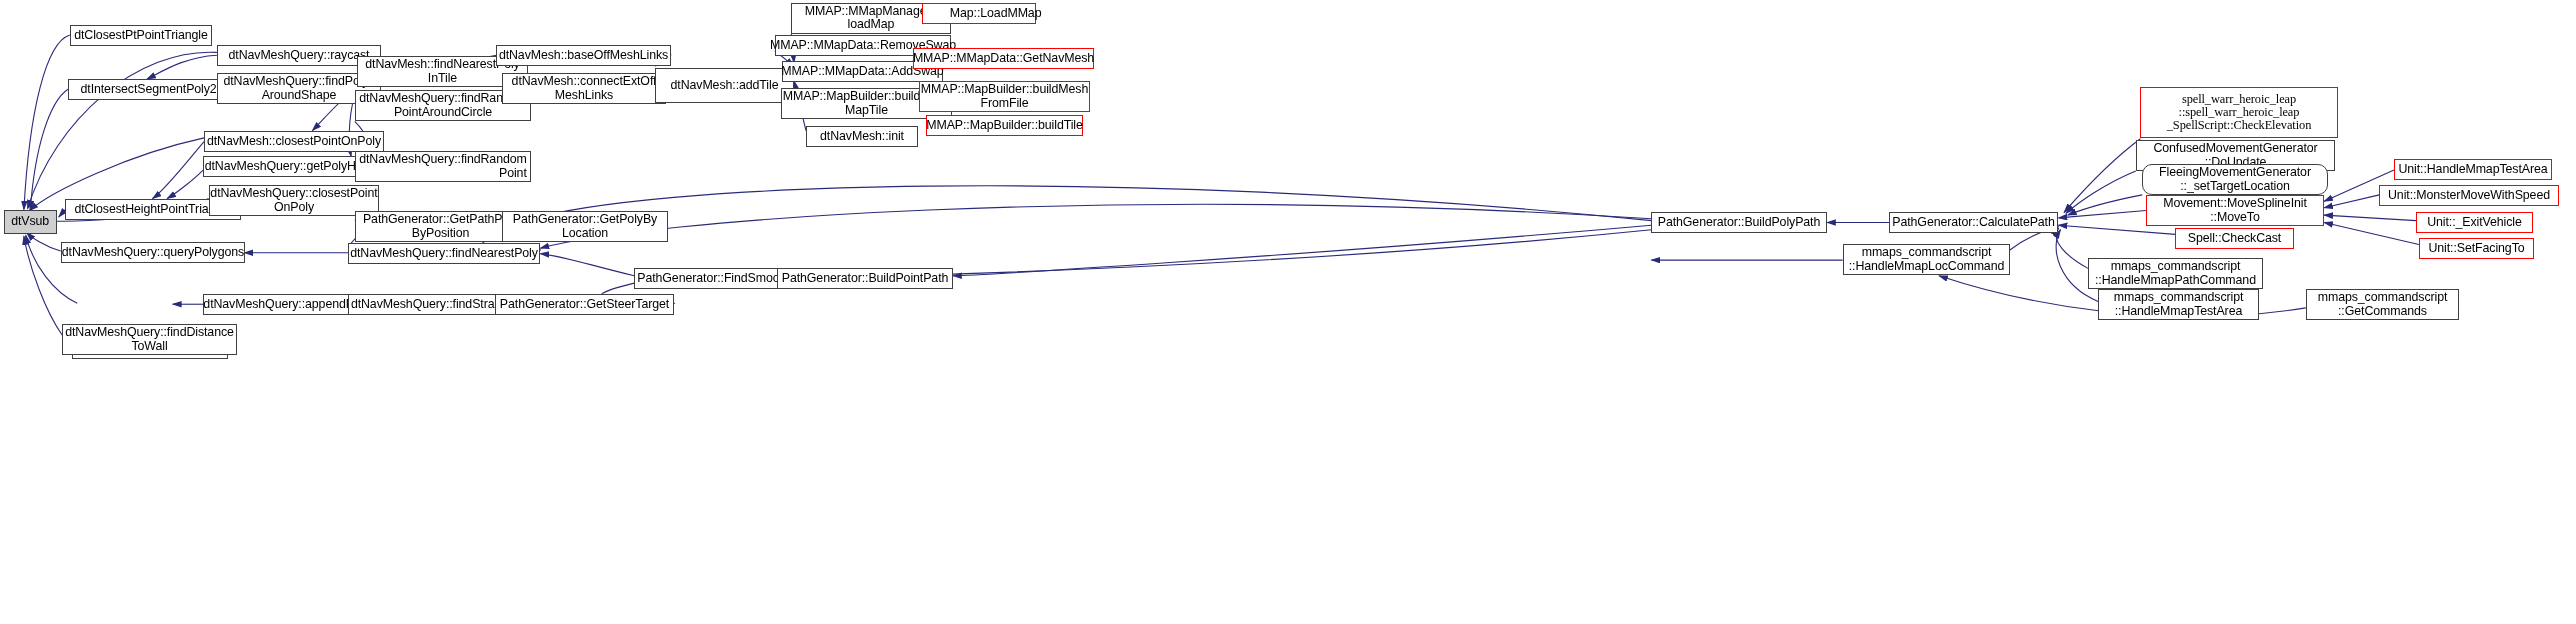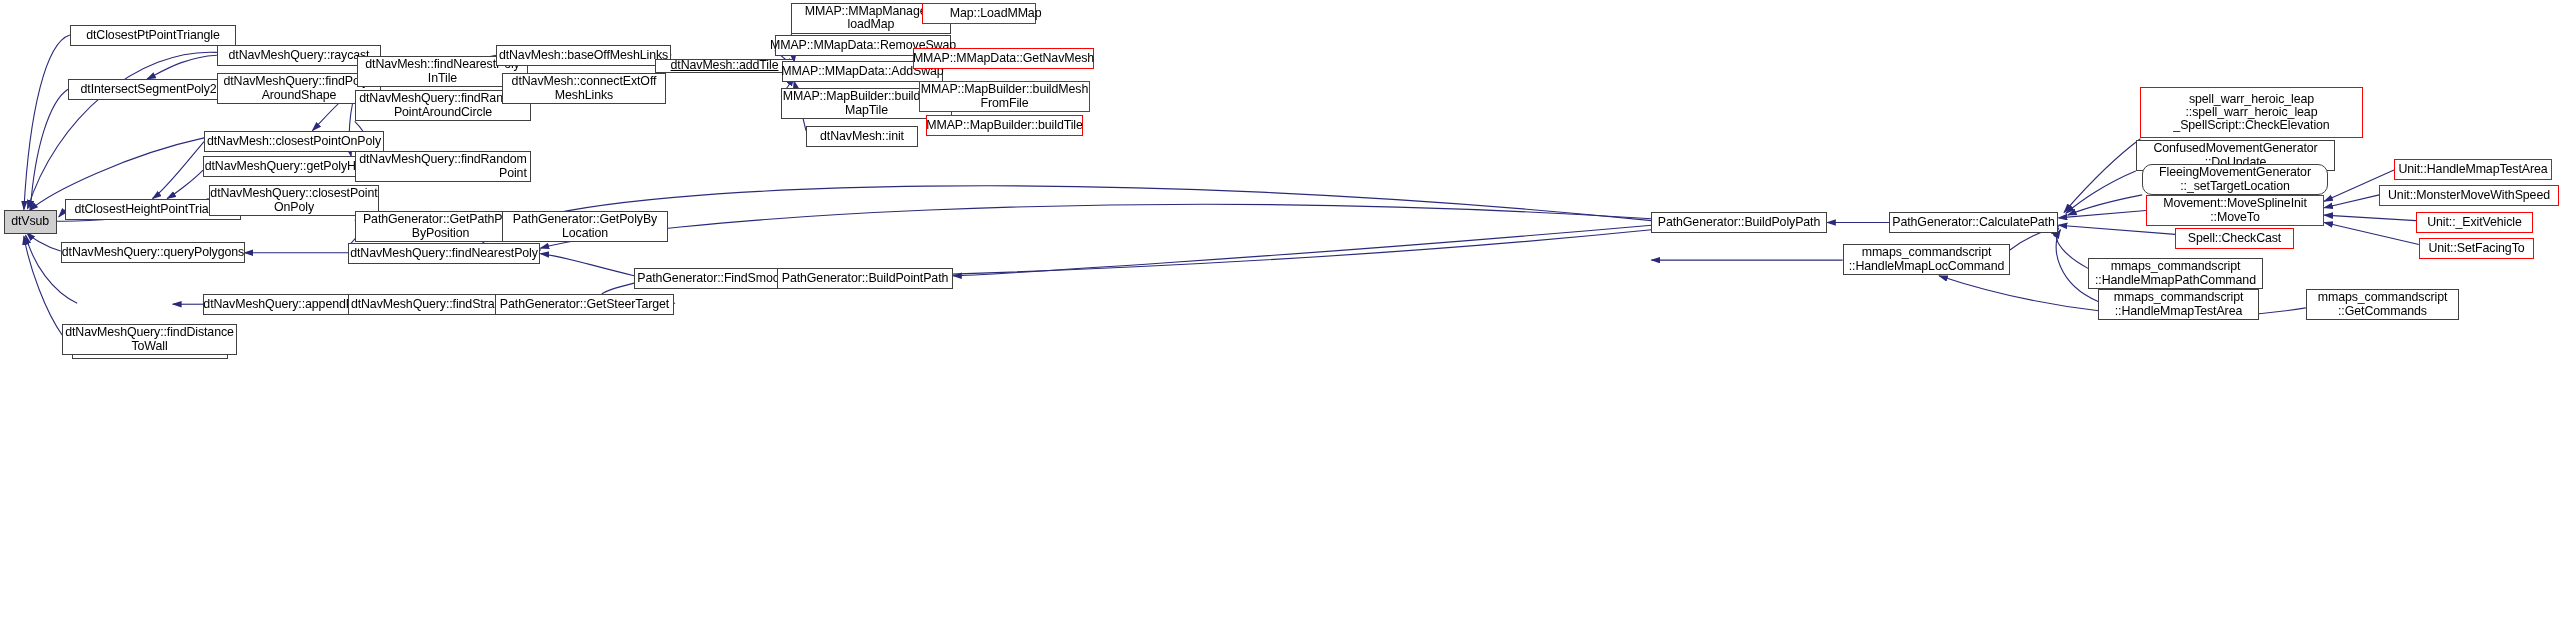--- a/index.html
+++ b/index.html
@@ -118,21 +118,21 @@
         <path d="M2335,229 L2240,237" fill="none" stroke="#2a2a7a" stroke-width="1.2" marker-end="url(#arrow)"></path>
         <path d="M2367,255 L2240,245" fill="none" stroke="#2a2a7a" stroke-width="1.2" marker-end="url(#arrow)"></path>
         <path d="M2605,185 L2529,219" fill="none" stroke="#2a2a7a" stroke-width="1.2" marker-end="url(#arrow)"></path>
         <path d="M2589,212 L2529,226" fill="none" stroke="#2a2a7a" stroke-width="1.2" marker-end="url(#arrow)"></path>
         <path d="M2629,240 L2529,234" fill="none" stroke="#2a2a7a" stroke-width="1.2" marker-end="url(#arrow)"></path>
         <path d="M2632,266 L2529,242" fill="none" stroke="#2a2a7a" stroke-width="1.2" marker-end="url(#arrow)"></path>
       </g>
   </svg>
   <div id="nodes">
       <div class="node root" style="left: 3.7px; top: 210px; width: 53px; height: 24px;">dtVsub</div>
-      <div class="node" style="left: 70px; top: 25px; width: 166px; height: 21px;">dtClosestPtPointTriangle</div>
+      <div class="node" style="left: 70px; top: 25px; width: 142px; height: 21px;">dtClosestPtPointTriangle</div>
       <div class="node" style="left: 68px; top: 79px; width: 170px; height: 21px;">dtIntersectSegmentPoly2D</div>
       <div class="node" style="left: 65px; top: 199px; width: 176px; height: 21px;">dtClosestHeightPointTriangle</div>
       <div class="node" style="left: 61px; top: 242px; width: 184px; height: 21px;">dtNavMeshQuery::queryPolygons</div>
       <div class="node" style="left: 72px; top: 294px; width: 156px; height: 21px; margin-top: 44px;">dtIntersectSegSeg2D</div>
       <div class="node" style="left: 62px; top: 324px; width: 175px; height: 31px;">dtNavMeshQuery::findDistance
 ToWall</div>
       <div class="node" style="left: 217px; top: 45px; width: 164px; height: 21px;">dtNavMeshQuery::raycast</div>
       <div class="node" style="left: 217px; top: 73px; width: 164px; height: 31px;">dtNavMeshQuery::findPolys
 AroundShape</div>
       <div class="node" style="left: 204px; top: 131px; width: 180px; height: 21px;">dtNavMesh::closestPointOnPoly</div>
@@ -149,21 +149,21 @@
       <div class="node" style="left: 355px; top: 211px; width: 171px; height: 31px;">PathGenerator::GetPathPoly
 ByPosition</div>
       <div class="node" style="left: 348px; top: 243px; width: 192px; height: 21px;">dtNavMeshQuery::findNearestPoly</div>
       <div class="node" style="left: 348px; top: 294px; width: 194px; height: 21px;">dtNavMeshQuery::findStraightPath</div>
       <div class="node" style="left: 496px; top: 45px; width: 175px; height: 21px;">dtNavMesh::baseOffMeshLinks</div>
       <div class="node" style="left: 502px; top: 73px; width: 164px; height: 31px;">dtNavMesh::connectExtOff
 MeshLinks</div>
       <div class="node" style="left: 502px; top: 211px; width: 166px; height: 31px;">PathGenerator::GetPolyBy
 Location</div>
       <div class="node" style="left: 495px; top: 294px; width: 179px; height: 21px;">PathGenerator::GetSteerTarget</div>
-      <div class="node" style="left: 655px; top: 59px; width: 139px; height: 14px; text-decoration: underline;">dtNavMesh::addTile</div>
+      <div class="node" style="left: 655px; top: 68px; width: 139px; height: 35px;">dtNavMesh::addTile</div>
       <div class="node" style="left: 634px; top: 268px; width: 184px; height: 21px;">PathGenerator::FindSmoothPath</div>
       <div class="node" style="left: 791px; top: 2.8px; width: 160px; height: 31px;">MMAP::MMapManager::
 loadMap</div>
       <div class="node" style="left: 775px; top: 35px; width: 176px; height: 21px;">MMAP::MMapData::RemoveSwap</div>
       <div class="node" style="left: 782px; top: 61px; width: 161px; height: 21px;">MMAP::MMapData::AddSwap</div>
       <div class="node" style="left: 781px; top: 88px; width: 171px; height: 31px;">MMAP::MapBuilder::buildMove
 MapTile</div>
       <div class="node" style="left: 806px; top: 126px; width: 112px; height: 21px;">dtNavMesh::init</div>
       <div class="node" style="left: 777px; top: 268px; width: 176px; height: 21px;">PathGenerator::BuildPointPath</div>
       <div class="node red" style="left: 922px; top: 2.8px; width: 114px; height: 21px; padding-left: 36px;">Map::LoadMMap</div>
@@ -174,21 +174,21 @@
       <div class="node" style="left: 1651px; top: 212px; width: 176px; height: 21px;">PathGenerator::BuildPolyPath</div>
       <div class="node" style="left: 1889px; top: 212px; width: 169px; height: 21px;">PathGenerator::CalculatePath</div>
       <div class="node" style="left: 1843px; top: 244px; width: 167px; height: 31px;">mmaps_commandscript
 ::HandleMmapLocCommand</div>
       <div class="node" style="left: 2088px; top: 258px; width: 175px; height: 31px;">mmaps_commandscript
 ::HandleMmapPathCommand</div>
       <div class="node" style="left: 2098px; top: 289px; width: 161px; height: 31px;">mmaps_commandscript
 ::HandleMmapTestArea</div>
       <div class="node" style="left: 2306px; top: 289px; width: 153px; height: 31px;">mmaps_commandscript
 ::GetCommands</div>
-      <div class="node red" style="left: 2140px; top: 87px; width: 223px; height: 51px;">spell_warr_heroic_leap
+      <div class="node red" style="left: 2140px; top: 87px; width: 198px; height: 51px; font-family: Liberation Serif, serif;">spell_warr_heroic_leap
 ::spell_warr_heroic_leap
 _SpellScript::CheckElevation</div>
       <div class="node" style="left: 2136px; top: 140px; width: 199px; height: 31px;">ConfusedMovementGenerator
 ::DoUpdate</div>
       <div class="node" style="left: 2142px; top: 164px; width: 186px; height: 31px; border-radius: 10px;">FleeingMovementGenerator
 ::_setTargetLocation</div>
       <div class="node red" style="left: 2146px; top: 195px; width: 178px; height: 31px;">Movement::MoveSplineInit
 ::MoveTo</div>
       <div class="node red" style="left: 2175px; top: 228px; width: 119px; height: 21px;">Spell::CheckCast</div>
       <div class="node red" style="left: 2394px; top: 159px; width: 158px; height: 21px;">Unit::HandleMmapTestArea</div>

